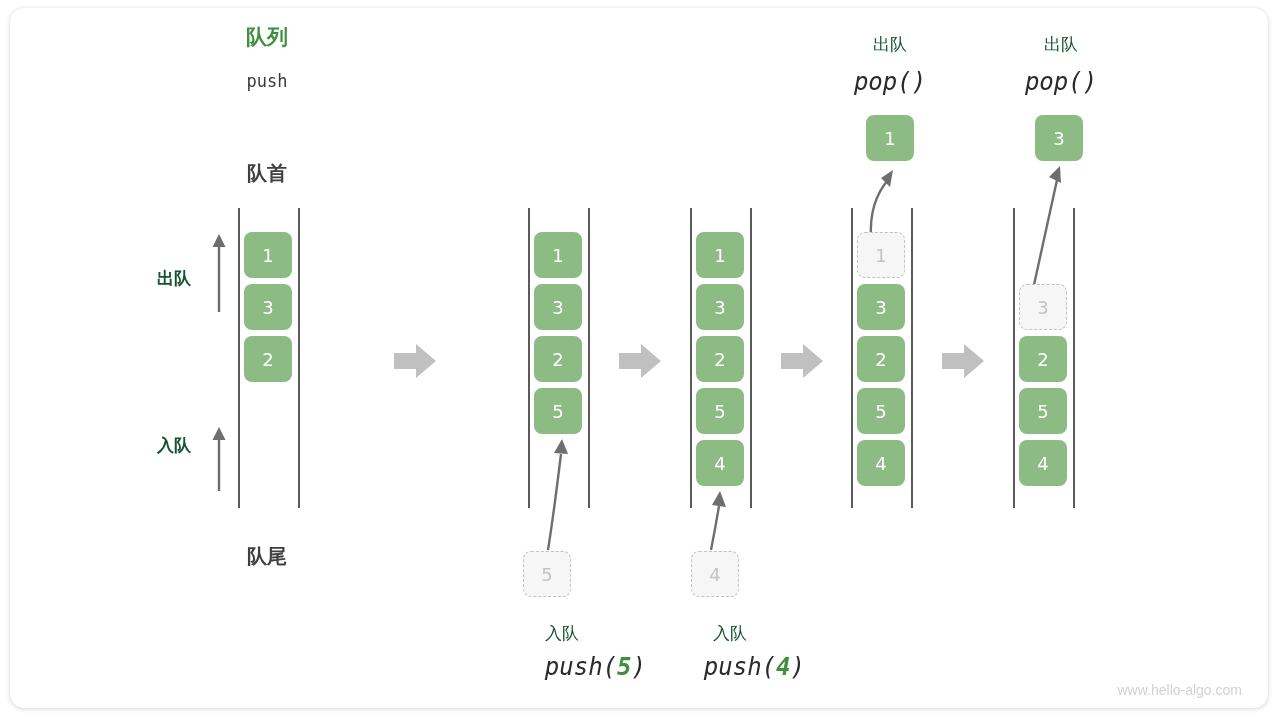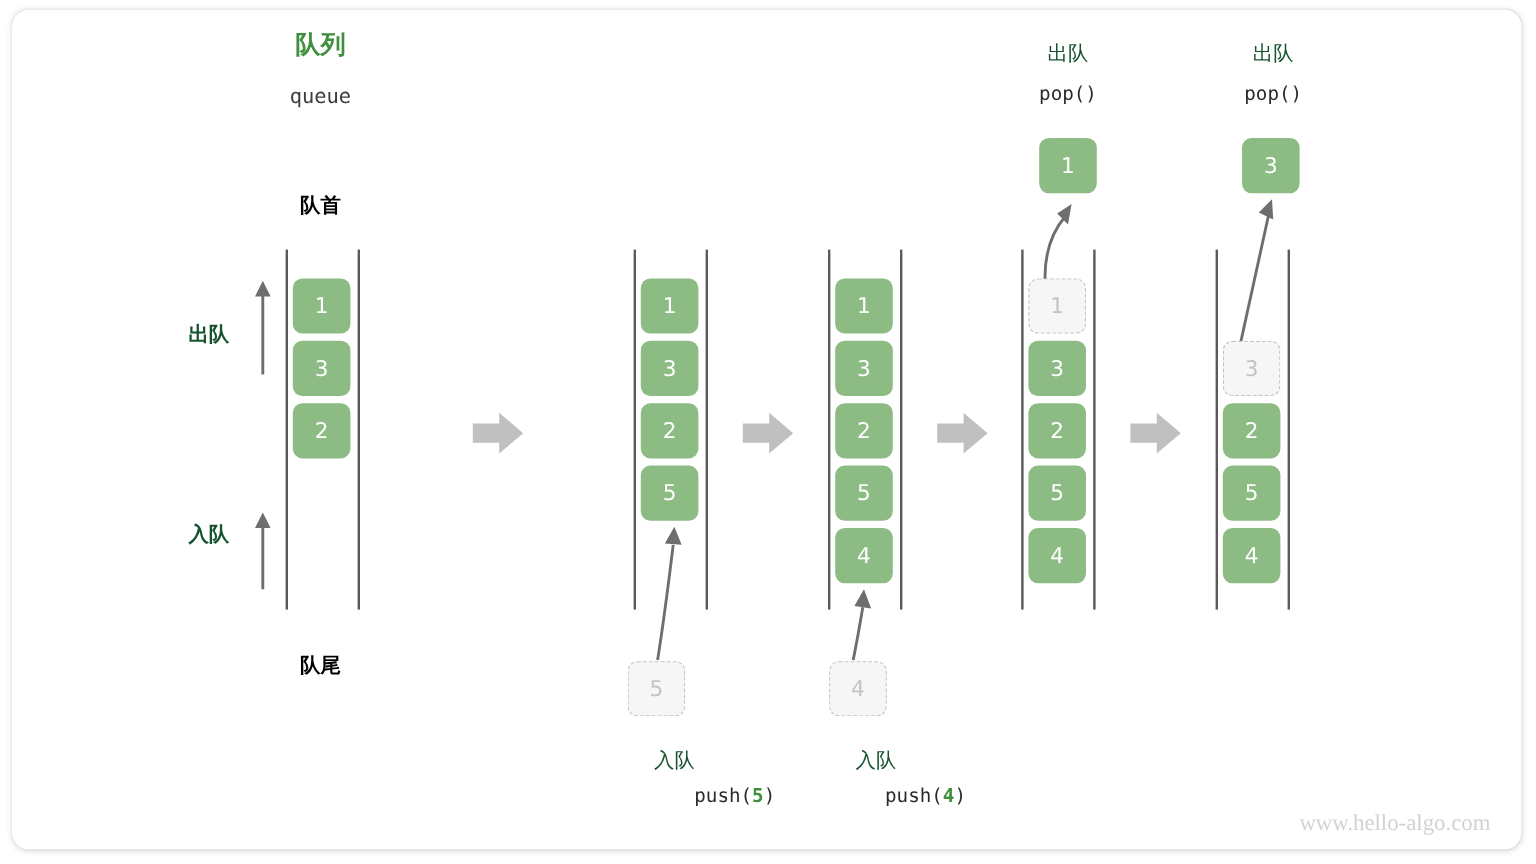--- a/index.html
+++ b/index.html
@@ -42,37 +42,38 @@
   }
   .title-mono {
     font-family: "DejaVu Sans Mono", "Liberation Mono", monospace;
     font-size: 17px;
     color: #3b3b3b;
     text-align: center;
     white-space: nowrap;
   }
   .label-bold {
     font-weight: bold;
-    font-size: 17px;
-    color: #000000;
+    font-size: 20px;
+    color: #404040;
     text-align: center;
     white-space: nowrap;
   }
   .op-cn {
     font-size: 17px;
     color: #14532d;
     text-align: center;
     white-space: nowrap;
   }
   .op-mono {
     font-family: "DejaVu Sans Mono", "Liberation Mono", monospace;
-    font-size: 16px;
+    font-size: 24px;
     color: #2b2b2b;
     text-align: center;
     white-space: nowrap;
+    font-style: italic;
   }
   .op-mono .arg { color: #3f8f3f; font-weight: bold; }
 
   
   .rail {
     position: absolute;
     width: 1.6px;
     background: #5a5a5a;
   }
 
@@ -99,34 +100,34 @@
   
   .step-arrow { position: absolute; }
 
   
   .side-arrow { position: absolute; }
 
   .watermark {
     position: absolute;
     right: 38px;
     bottom: 22px;
-    font-family: Liberation Serif, serif;
-    font-size: 19px;
+    font-family: Liberation Sans, sans-serif;
+    font-size: 14px;
     color: #d2d2d2;
     white-space: nowrap;
   }
 </style>
 </head>
 <body>
 
 <div id="canvas">
   <div class="card"></div>
 
   <div class="abs title-cn" style="left:207px; top:23px; width:120px;">队列</div>
-  <div class="abs title-mono" style="left:207px; top:71px; width:120px;">queue</div>
+  <div class="abs title-mono" style="left:207px; top:71px; width:120px;">push</div>
 
   <div class="abs label-bold" style="left:207px; top:160px; width:120px;">队首</div>
   <div class="abs label-bold" style="left:207px; top:543px; width:120px;">队尾</div>
 
   <div class="abs op-cn" style="left:143px; top:267px; width:62px; font-weight:bold; font-size:17px;">出队</div>
   <svg class="side-arrow" style="left:207px; top:232px;" width="24" height="82">
     <line x1="12" y1="80" x2="12" y2="12" stroke="#6e6e6e" stroke-width="2.4"></line>
     <polygon points="12,2 5.5,15 18.5,15" fill="#6e6e6e"></polygon>
   </svg>
 

